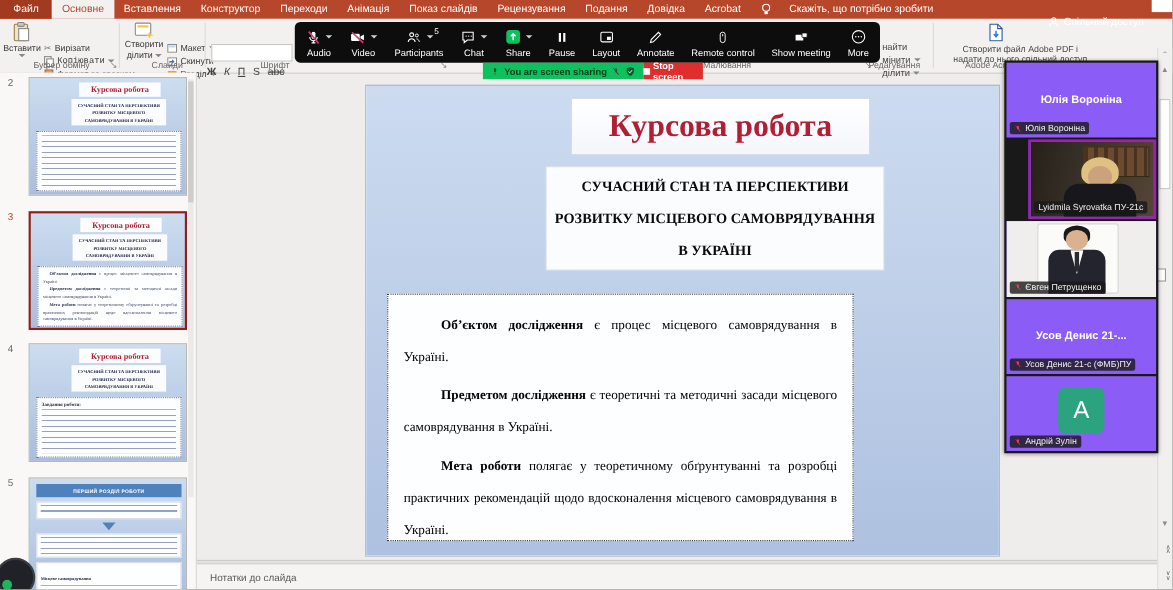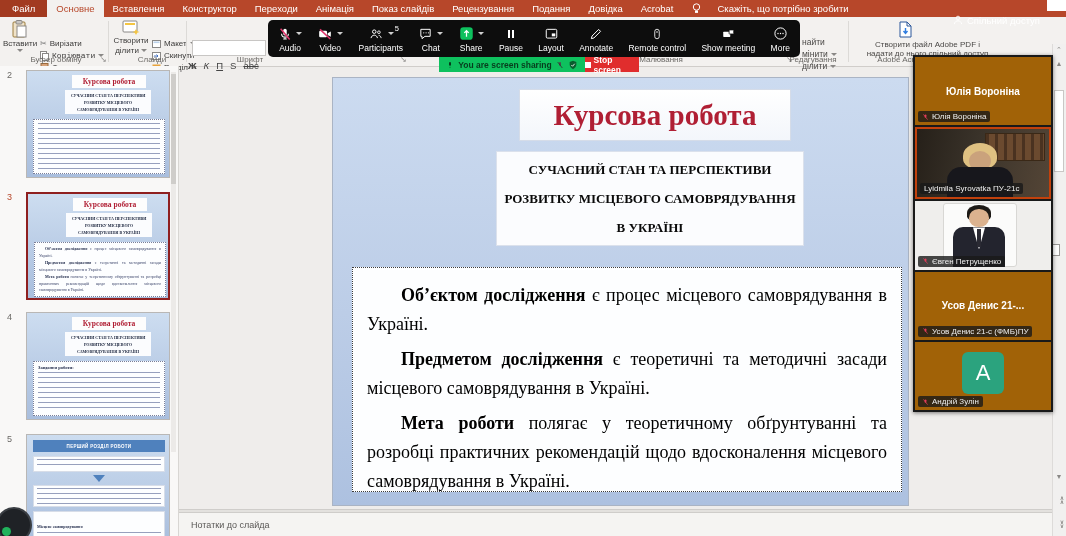--- a/index.html
+++ b/index.html
@@ -71,30 +71,30 @@
 
   
   .editor{position:absolute;left:179px;top:66px;right:13px;bottom:24px;background:#efedeb;}
   .slide{position:absolute;left:333px;top:78px;width:575px;height:427px;z-index:1;
          background:linear-gradient(180deg,#ccdbf0 0%,#bccde7 55%,#adc1e0 100%);box-shadow:0 0 0 1px #aab4c4;}
   .stitle{position:absolute;left:187px;top:12px;width:270px;height:50px;background:linear-gradient(180deg,#ffffff,#f3f6fb);
           display:flex;align-items:center;justify-content:center;font-family:"Liberation Serif",serif;font-weight:bold;
           font-size:29px;color:#b01f34;box-shadow:0 0 0 1px #d5dce8;}
   .ssub{position:absolute;left:164px;top:74px;width:306px;height:93px;background:#fbfcfe;box-shadow:0 0 0 1px #dbe1ec;
         font-family:"Liberation Serif",serif;font-weight:bold;font-size:13px;line-height:29px;text-align:center;color:#0b0b0b;padding-top:3px;box-sizing:border-box;}
-  .sbody{position:absolute;left:19px;top:189px;width:550px;height:225px;background:#fdfeff;border:1px dotted #3c3c3c;box-sizing:border-box;
-         padding:13px 14px;font-family:"Liberation Serif",serif;font-size:18px;line-height:29px;text-align:justify;color:#000;}
+  .sbody{position:absolute;left:19px;top:189px;width:424px;height:225px;background:#fdfeff;border:1px dotted #3c3c3c;box-sizing:border-box;
+         padding:13px 14px;font-family:"Liberation Serif",serif;font-size:12px;line-height:29px;text-align:justify;color:#000;}
   .sbody p{margin:0 0 6px 0;text-indent:34px;}
   .sbody .lead{font-weight:bold;}
 
   
   .panel{position:absolute;left:913px;top:55px;width:140px;height:357px;background:#191919;z-index:6;
          padding:2px;box-sizing:border-box;display:flex;flex-direction:column;gap:2px;box-shadow:0 1px 4px rgba(0,0,0,.5);}
-  .tile{position:relative;flex:1;background:#a16207;overflow:hidden;text-align:right;}
-  .tile.video{border:2px solid #c2410c;}
+  .tile{position:relative;flex:1;background:#8b5cf6;overflow:hidden;text-align:right;}
+  .tile.video{border:2px solid #a21caf;margin-left:20px;}
   .cname{position:absolute;inset:0;display:flex;align-items:center;justify-content:center;color:#fff;font-weight:bold;font-size:10px;}
   .nlabel{position:absolute;left:3px;bottom:3px;display:flex;align-items:center;gap:3px;background:rgba(25,25,25,.8);
           color:#efefef;font-size:8px;padding:1px 4px;border-radius:2px;max-width:124px;white-space:nowrap;overflow:hidden;z-index:2;}
   .avatar{position:absolute;left:50%;top:46%;transform:translate(-50%,-50%);width:42px;height:42px;border-radius:6px;
           background:#2ba37e;color:#fff;display:flex;align-items:center;justify-content:center;font-size:22px;}
   
   .scene-office{position:absolute;inset:0;background:linear-gradient(100deg,#262019 0%,#3a332a 45%,#544536 100%);}
   .scene-office .shelf{position:absolute;right:4px;top:4px;width:58px;height:26px;background:#6b4a2f;
           background-image:repeating-linear-gradient(90deg,#4a3220 0 3px,transparent 3px 9px);border:1px solid #3a2816;}
   .scene-office .hair{position:absolute;left:46px;top:14px;width:34px;height:26px;border-radius:50% 50% 40% 40%;background:#dfc182;}

